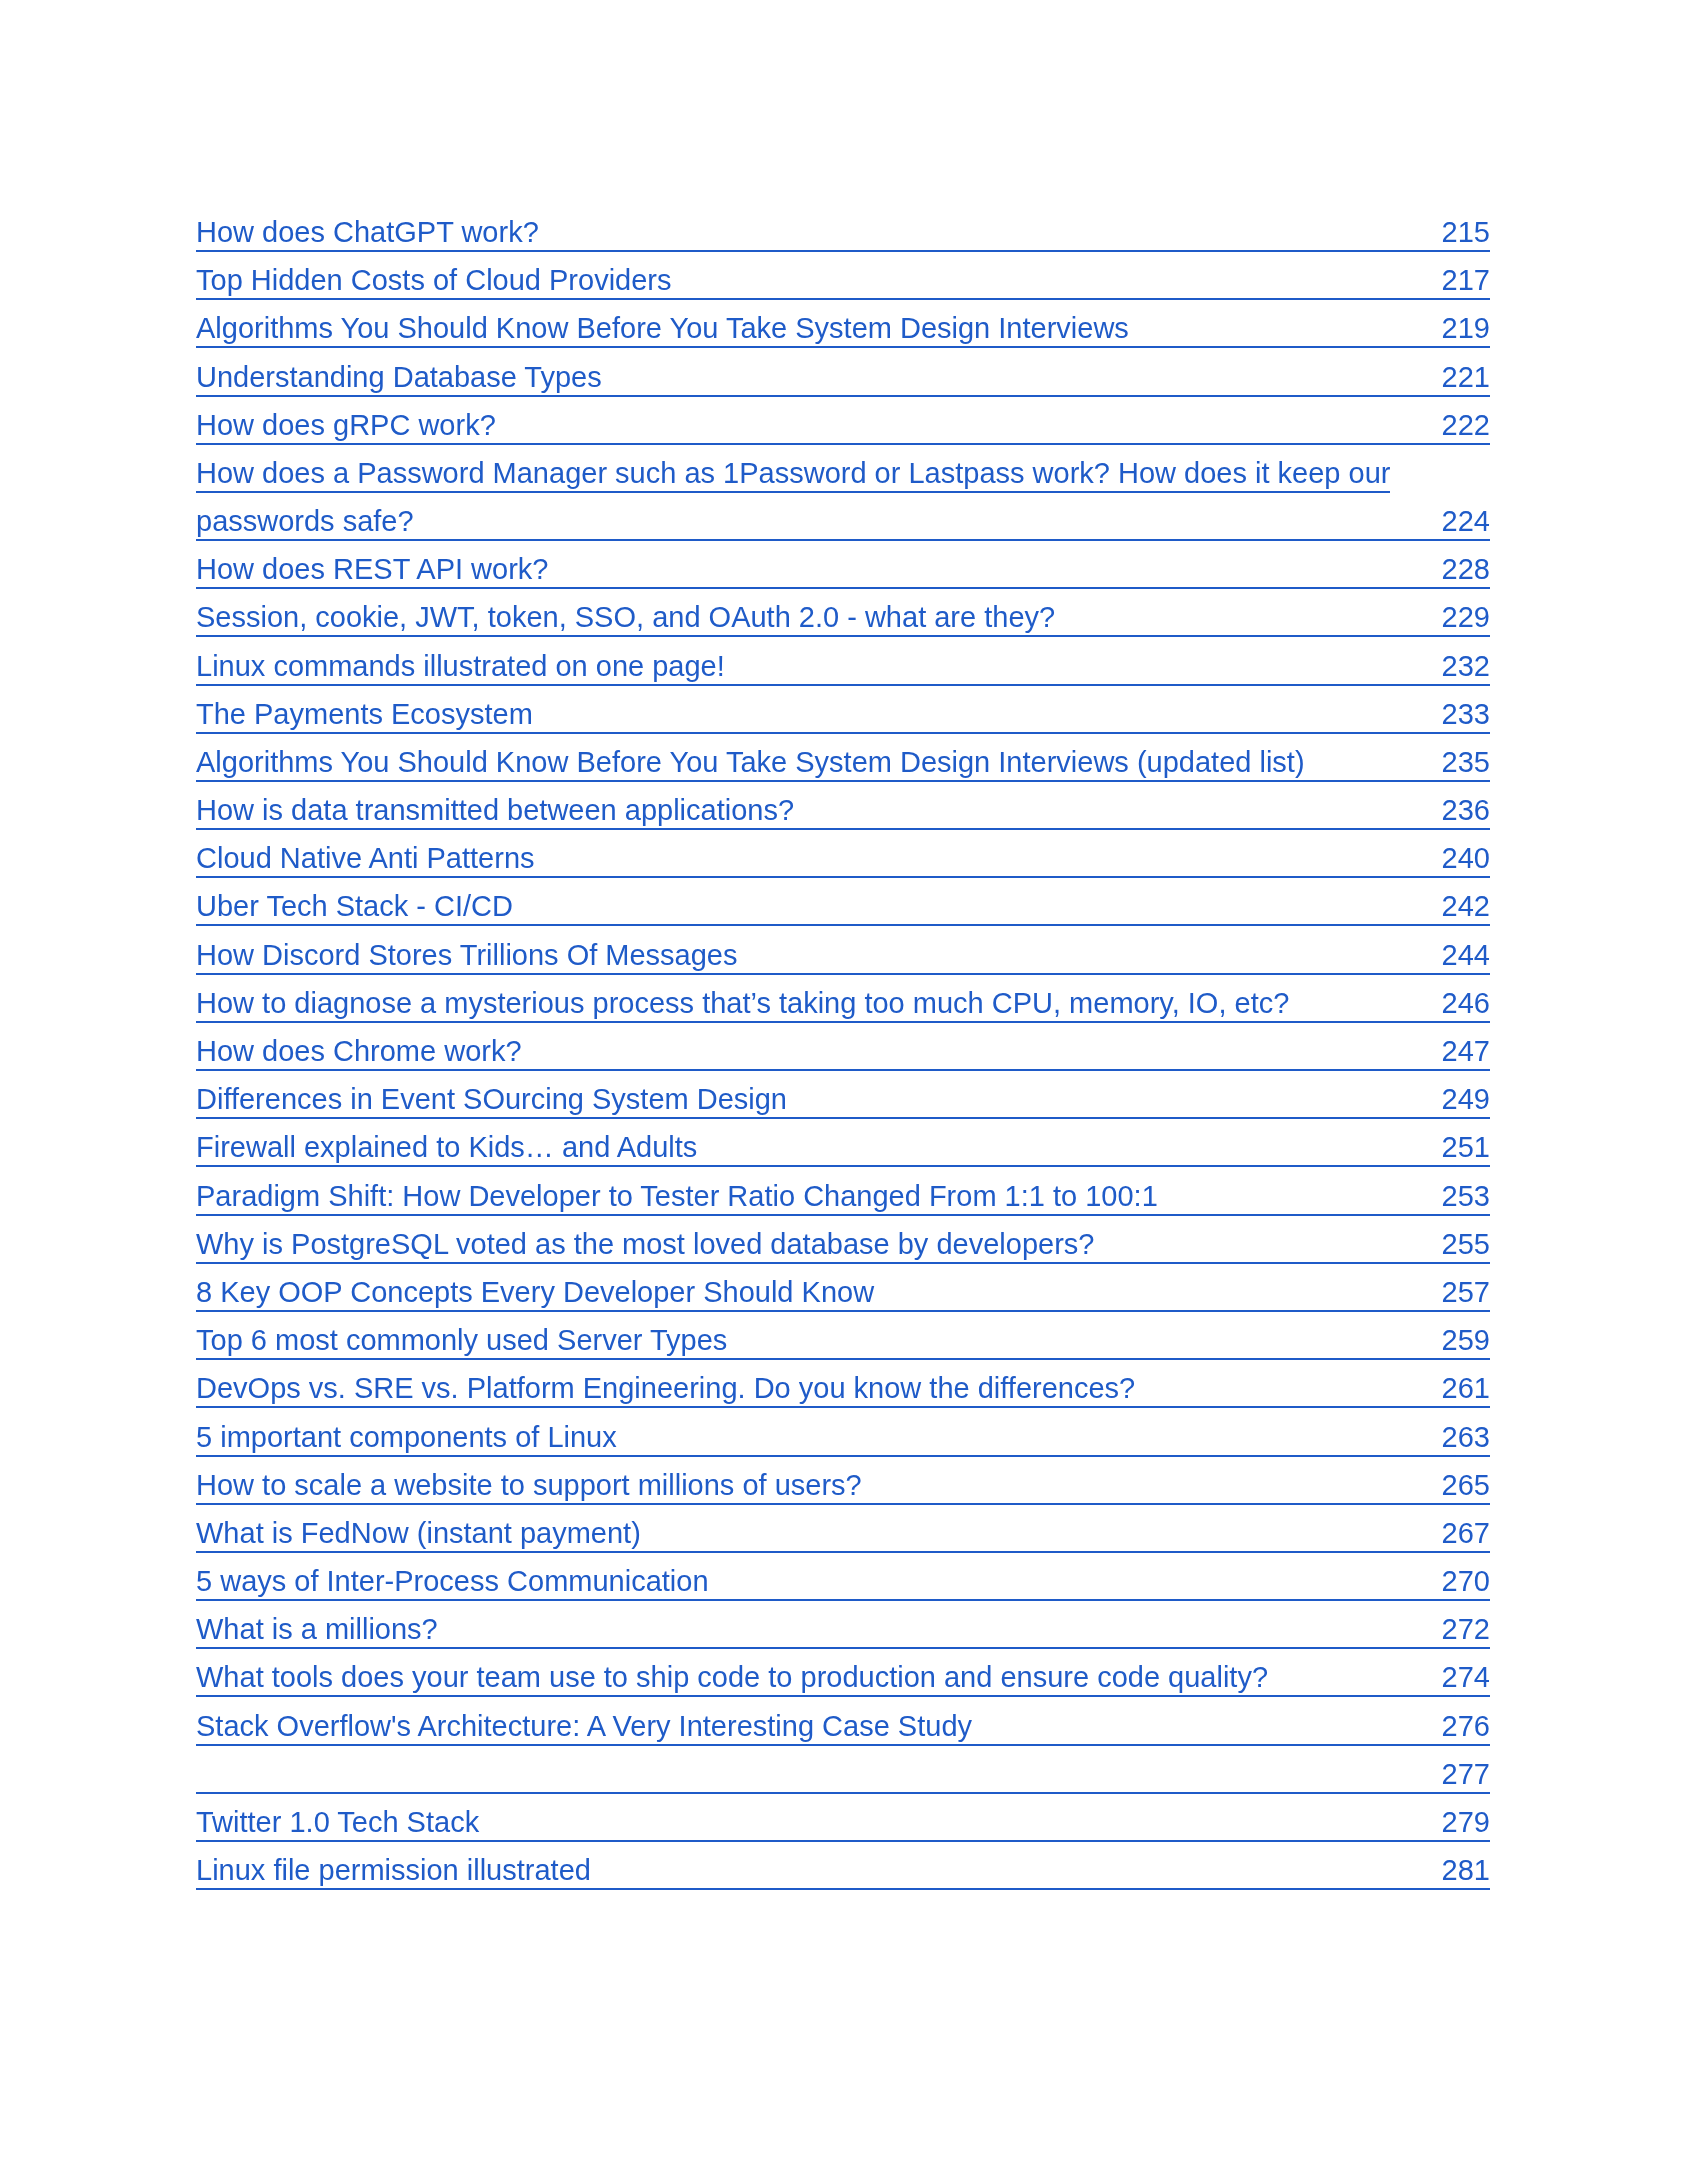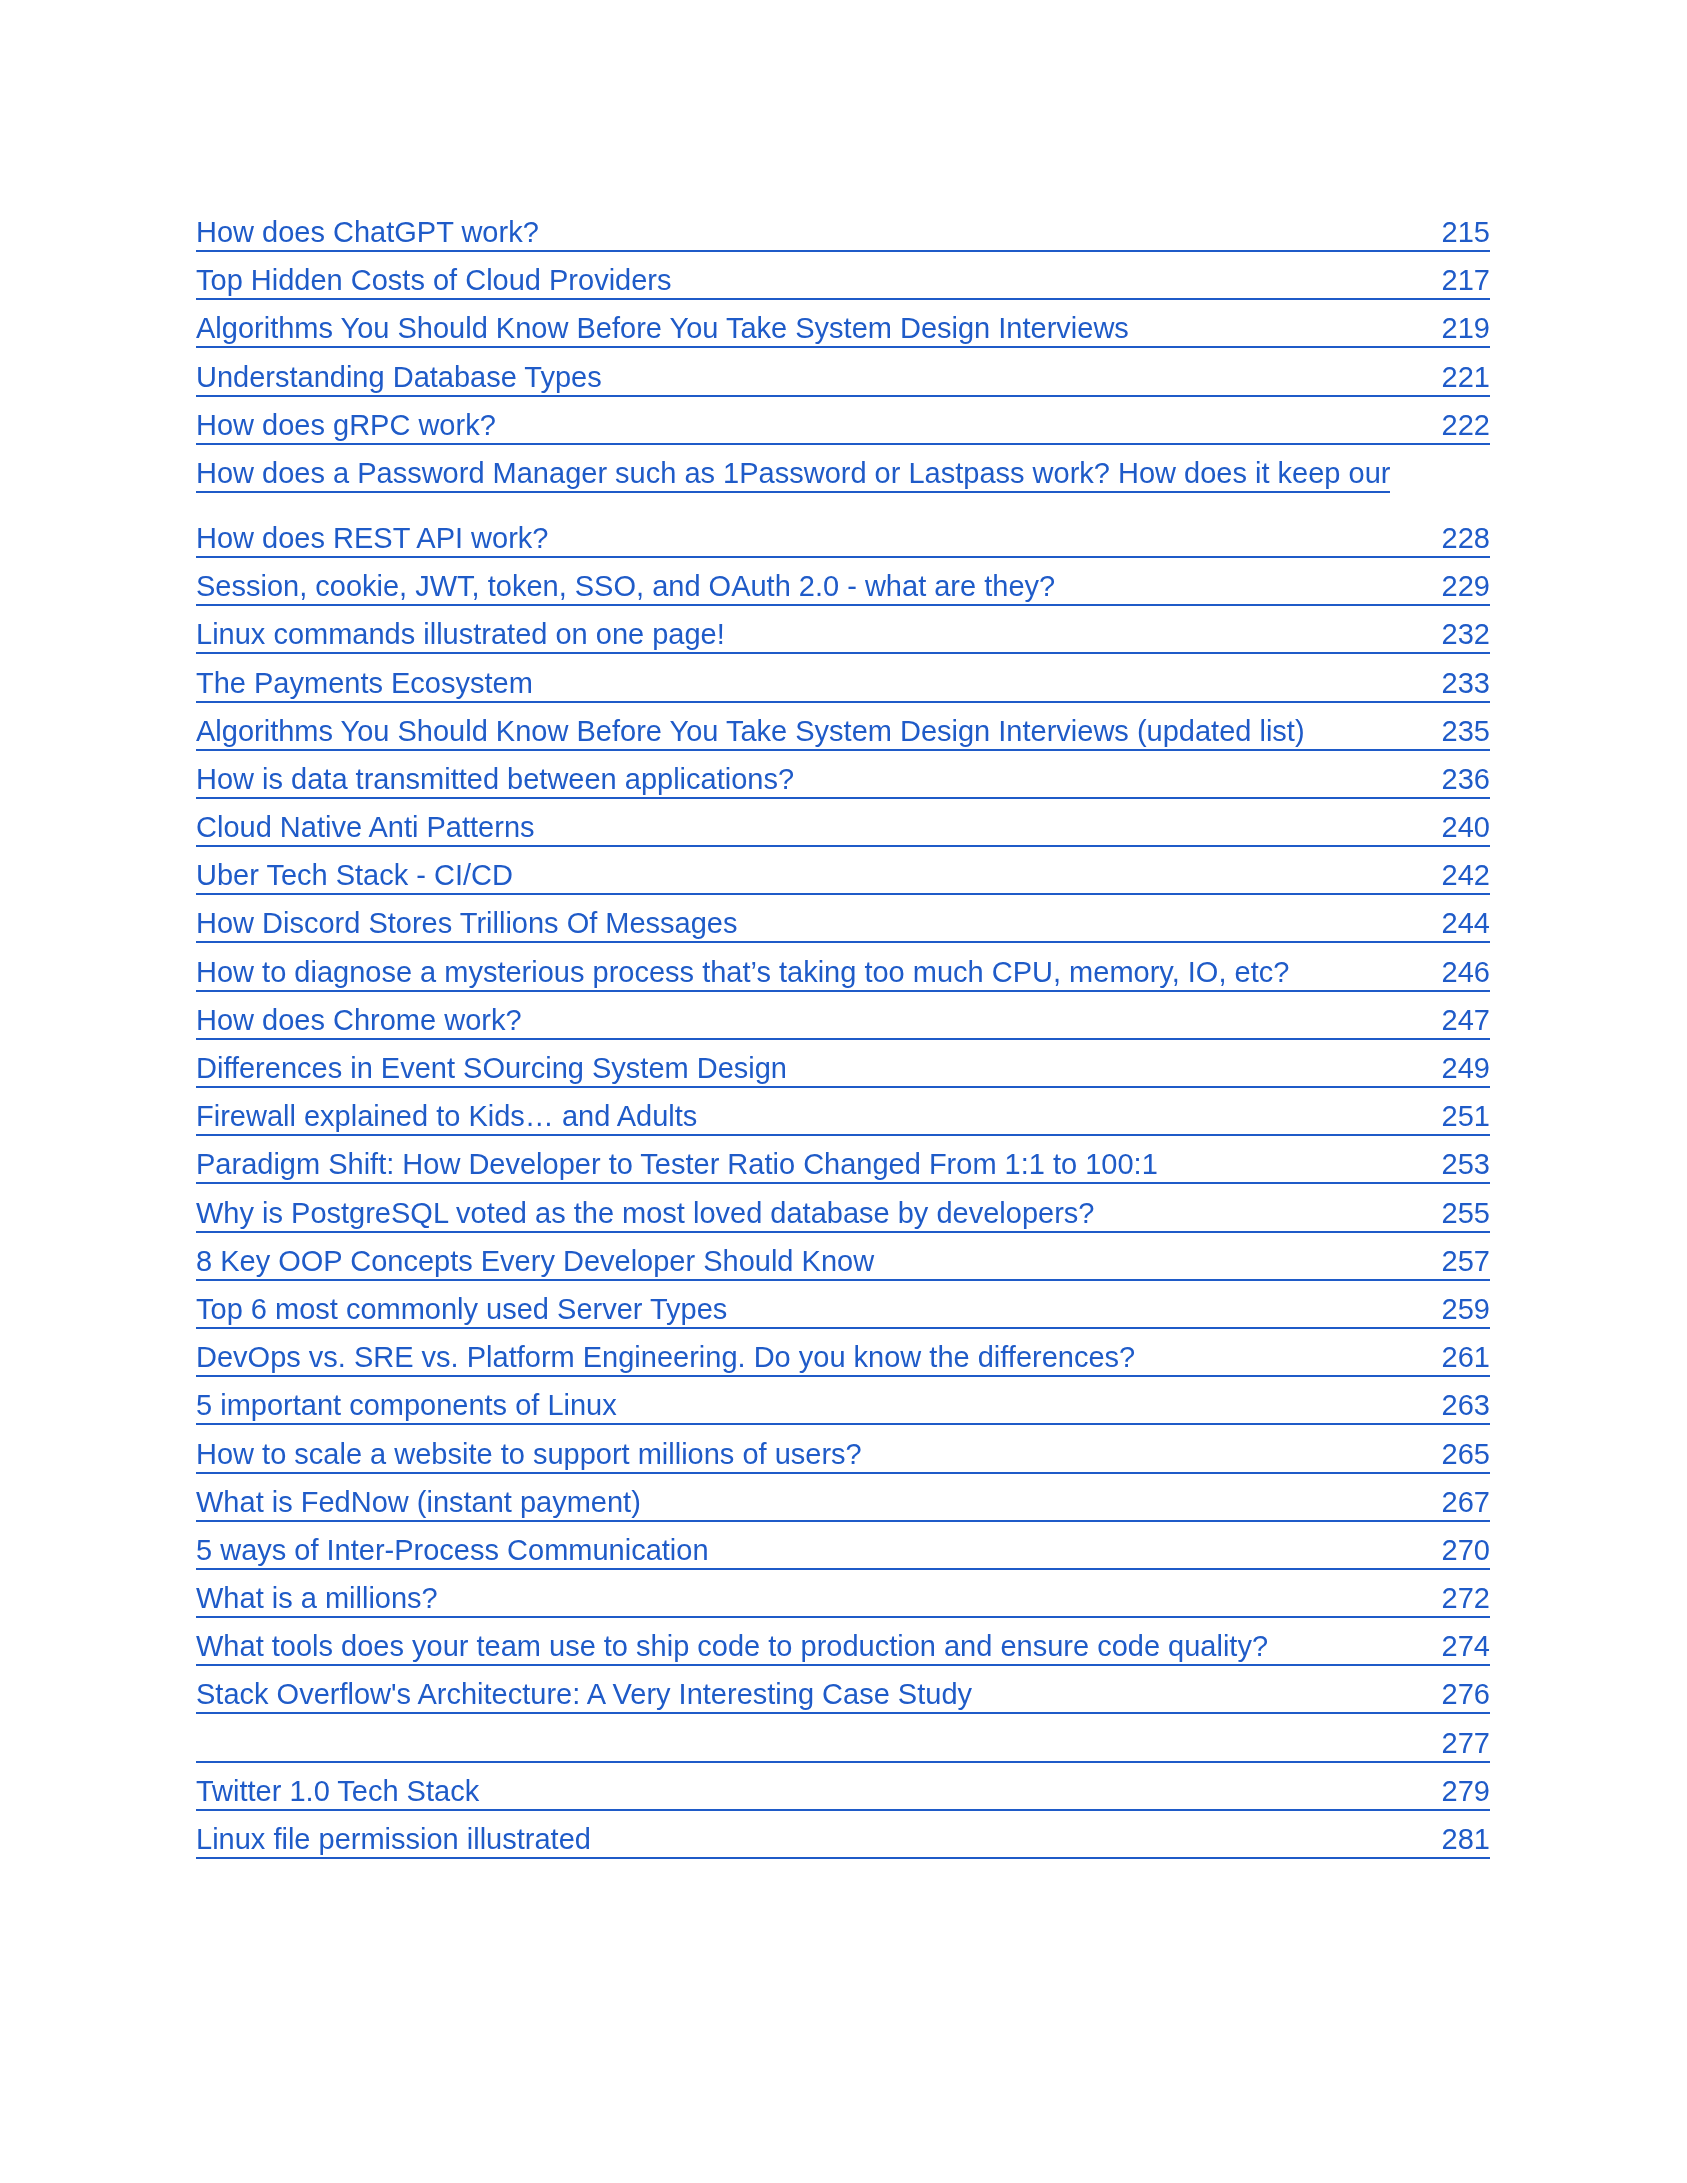--- a/index.html
+++ b/index.html
@@ -27,21 +27,21 @@
     font-size: 29px;
     line-height: 35px;
     color: var(--link, #1f5bc8);
     cursor: pointer;
   }
   .toc-row .t { white-space: nowrap; }
   .toc-row .lead { flex: 1; min-width: 0; }
   .toc-row .p { white-space: nowrap; margin-left: 12px; }
   .toc-pre {
     height: 37px;
-    margin-bottom: 28px;
+    margin-bottom: 11px;
     font-size: 29px;
     line-height: 35px;
     color: var(--link, #1f5bc8);
     cursor: pointer;
   }
   .toc-pre span {
     display: inline-block;
     height: 37px;
     border-bottom: 2px solid var(--link, #1f5bc8);
     white-space: nowrap;
@@ -72,20 +72,25 @@
         <span class="lead"></span>
         <span class="p">221</span>
       </div>
       <div class="toc-row">
         <span class="t">How does gRPC work?</span>
         <span class="lead"></span>
         <span class="p">222</span>
       </div>
       <div class="toc-pre"><span>How does a Password Manager such as 1Password or Lastpass work? How does it keep our</span></div>
       <div class="toc-row">
+        <span class="t">passwords safe?</span>
+        <span class="lead"></span>
+        <span class="p">224</span>
+      </div>
+      <div class="toc-row">
         <span class="t">How does REST API work?</span>
         <span class="lead"></span>
         <span class="p">228</span>
       </div>
       <div class="toc-row">
         <span class="t">Session, cookie, JWT, token, SSO, and OAuth 2.0 - what are they?</span>
         <span class="lead"></span>
         <span class="p">229</span>
       </div>
       <div class="toc-row">

